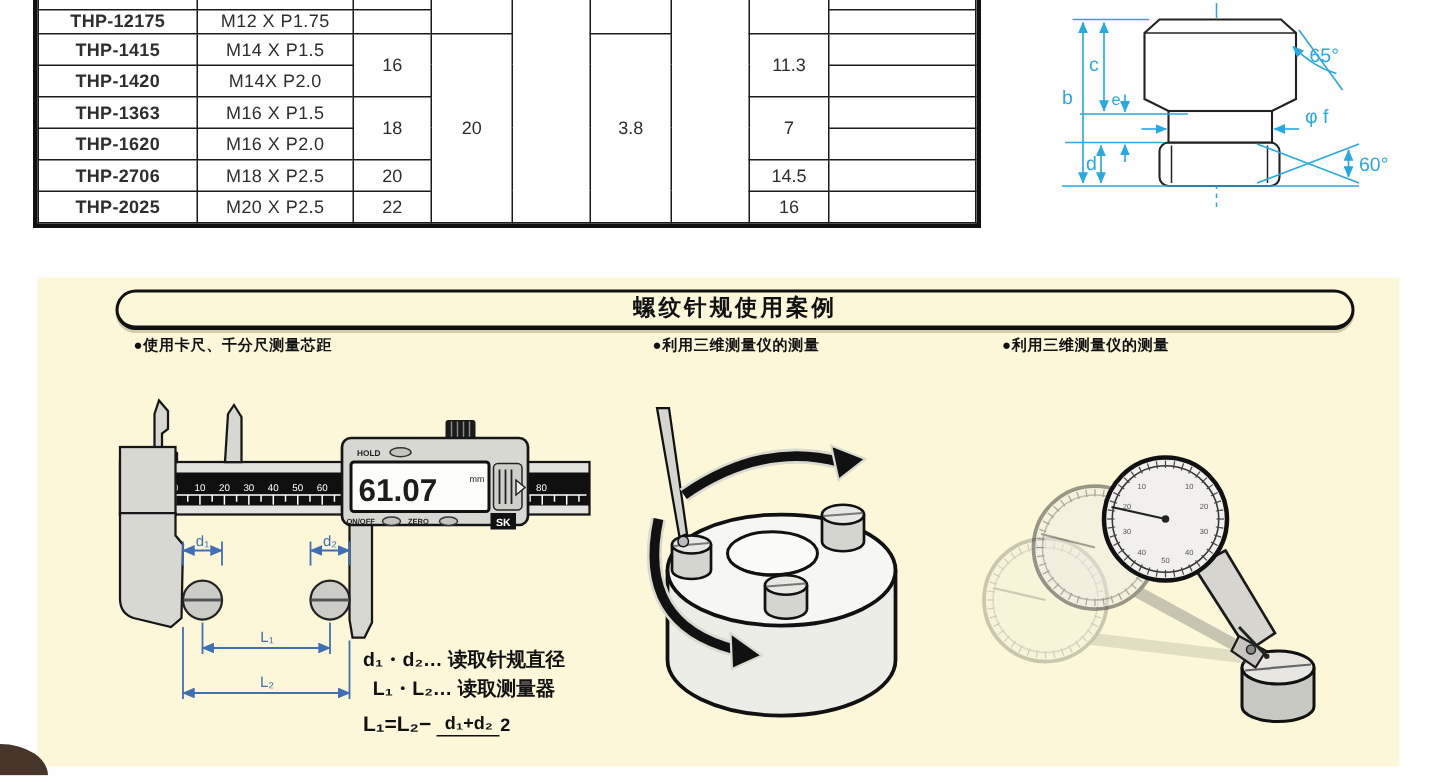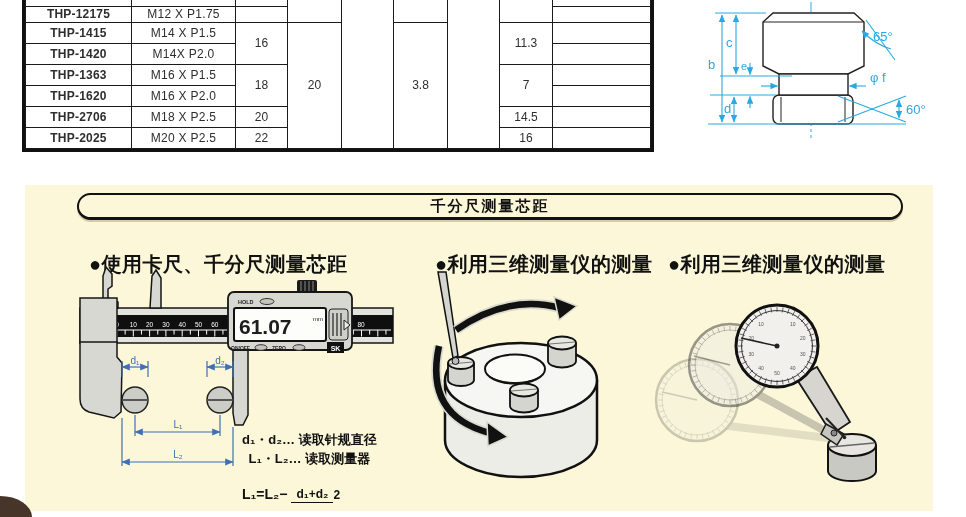--- a/index.html
+++ b/index.html
@@ -13,25 +13,25 @@
   tr.sliver td{border-top:none;}
   td.mdl{font-weight:bold;color:#1c1c1c;letter-spacing:.2px;}
   td.spc{color:#3d3d3d;letter-spacing:.3px;}
   td.beige{background:#f5eed0;margin-top:46px;}
   
   #panel{position:absolute;left:25px;top:185px;width:908px;height:326px;background:#fbf7d8;}
   #panel-title{position:absolute;left:77px;top:193px;width:822px;height:22px;
     border:2px solid #111;border-bottom-width:3px;border-radius:14px;background:#fbf7d8;
     text-align:center;line-height:21px;font-size:15px;font-weight:bold;color:#111;
     letter-spacing:2px;box-shadow:0 2px 0 rgba(90,75,30,.25);}
-  .bullet{position:absolute;top:251px;font-size:20px;font-weight:bold;color:#111;letter-spacing:.5px;}
+  .bullet{position:absolute;top:223px;font-size:10px;font-weight:bold;color:#111;letter-spacing:.5px;}
   #bullet-1{left:89px;} #bullet-2{left:435px;} #bullet-3{left:668px;}
   
   #notes{position:absolute;left:242px;top:430px;font-size:13px;font-weight:bold;color:#111;line-height:19px;text-align:center;}
-  #formula{display:flex;align-items:center;margin-top:17px;font-size:14px;}
+  #formula{display:flex;align-items:center;margin-top:5px;font-size:14px;}
   #formula .frac{display:inline-flex;flex-direction:row;align-items:center;margin-left:4px;font-size:12px;line-height:14px;}
   #formula .frac .num{border-bottom:1.5px solid #111;padding:0 5px 1px;}
   
   #corner{position:absolute;left:0;bottom:0;width:32px;height:21px;background:#48352a;
     border-top-right-radius:32px 21px;}
   svg{position:absolute;overflow:visible;}
   svg text{font-family:"Liberation Sans",sans-serif;}
 </style>
 </head>
 <body>
@@ -154,21 +154,21 @@
       <text x="26" y="47">c</text>
       <text x="41" y="70" font-size="11">e</text>
       <text x="24" y="113">d</text>
       <text x="170" y="82">φ f</text>
       <text x="173" y="41">65°</text>
       <text x="206" y="114">60°</text>
     </g>
   </svg>
 
   <div id="panel"></div>
-  <div id="panel-title">千分尺测量芯距</div>
+  <div id="panel-title">螺纹针规使用案例</div>
   <div id="bullet-1" class="bullet">●使用卡尺、千分尺测量芯距</div>
   <div id="bullet-2" class="bullet">●利用三维测量仪的测量</div>
   <div id="bullet-3" class="bullet">●利用三维测量仪的测量</div>
 
   <svg id="caliper" style="left:75px;top:265px" width="330" height="238" viewBox="0 0 330 238">
     <defs>
       <marker id="mB" markerWidth="7" markerHeight="6" refX="6.5" refY="3" orient="auto-start-reverse">
         <path d="M0,0 L7,3 L0,6 Z" fill="#3f6fb5"></path>
       </marker>
     </defs>

